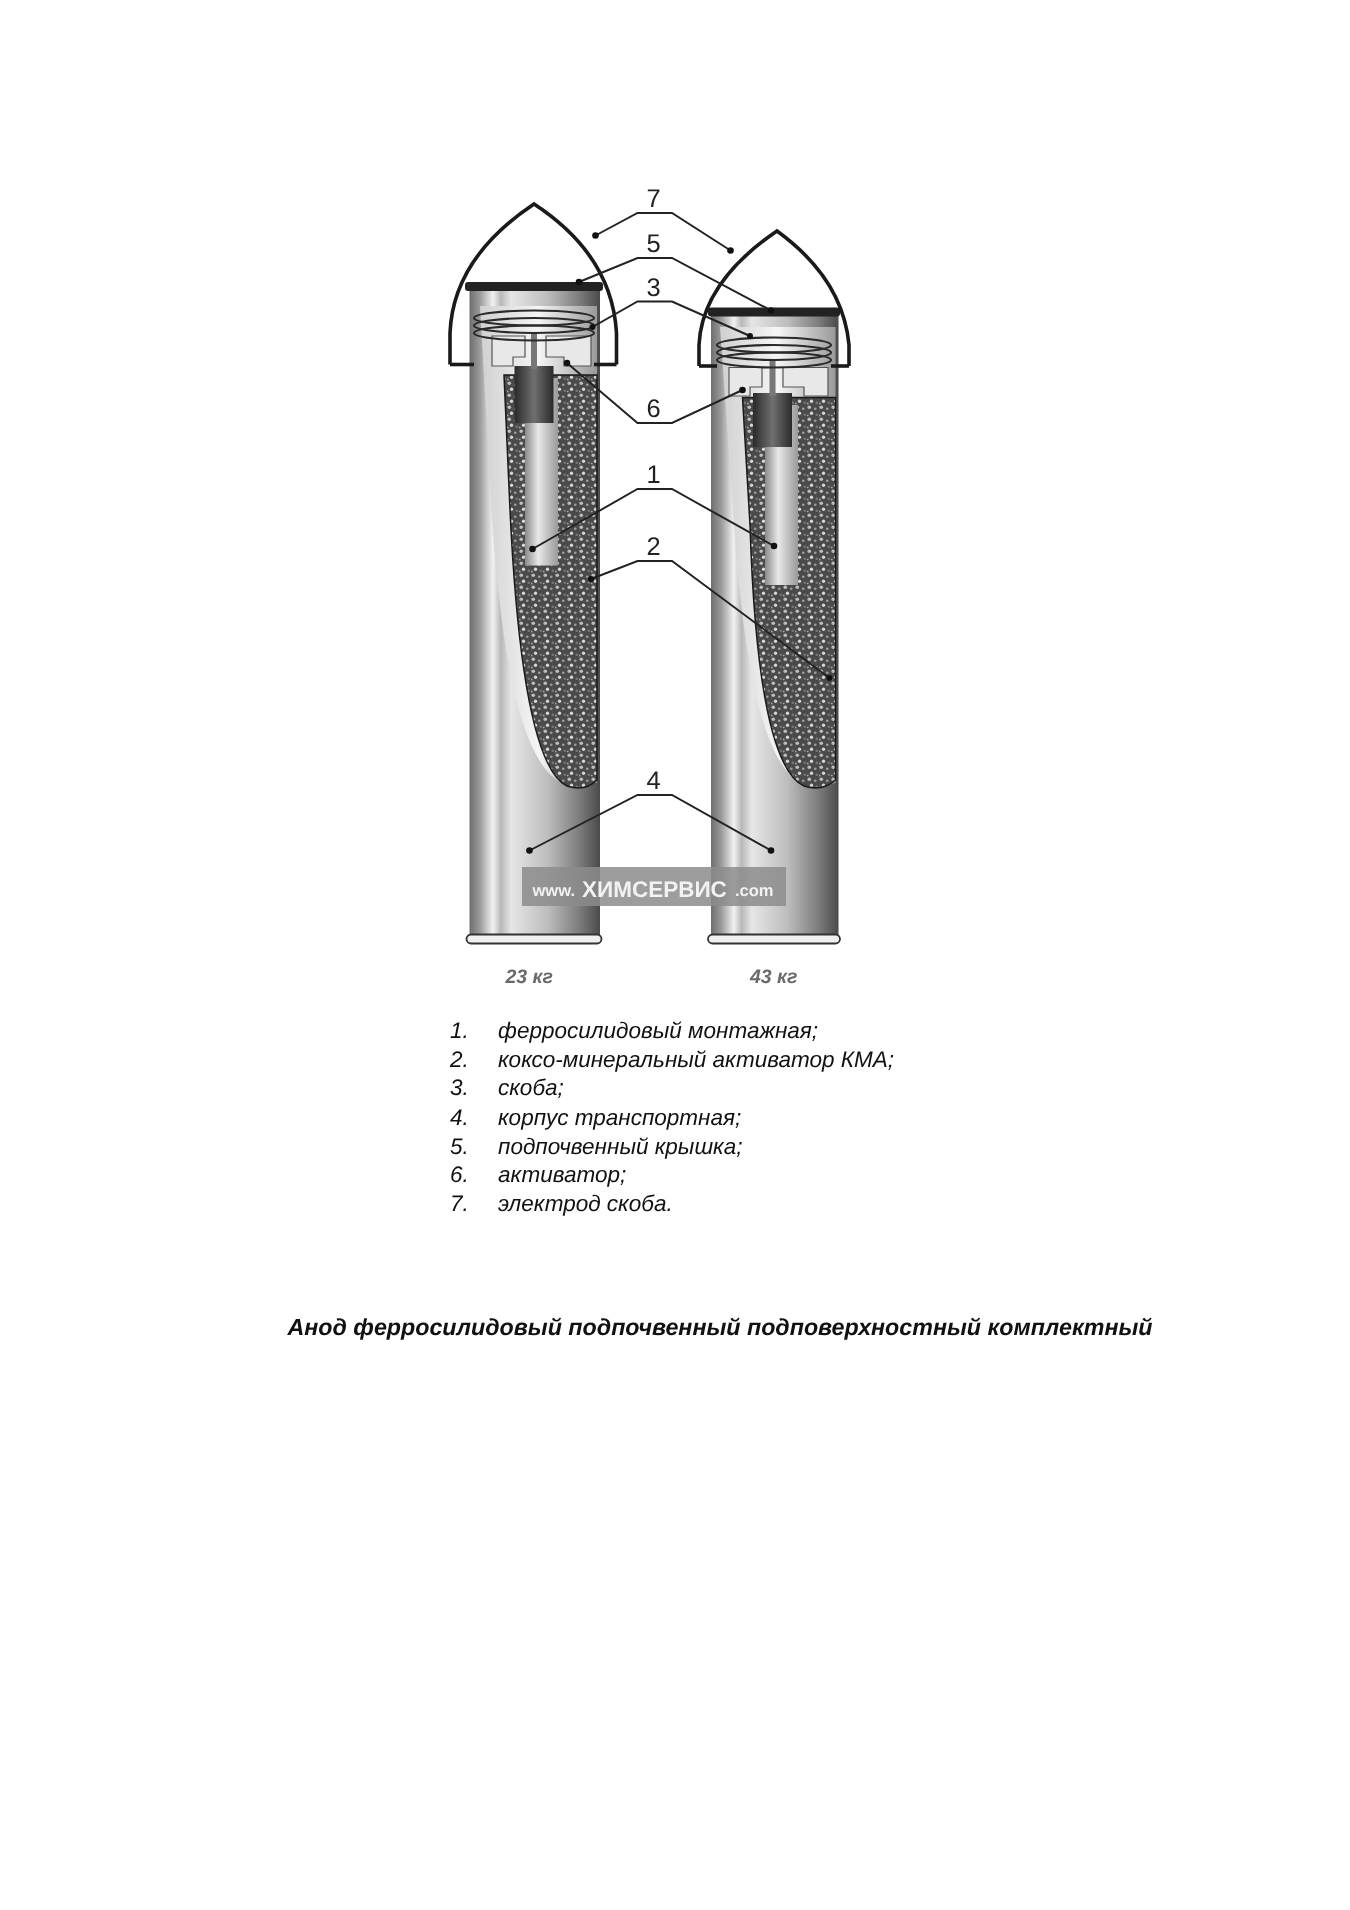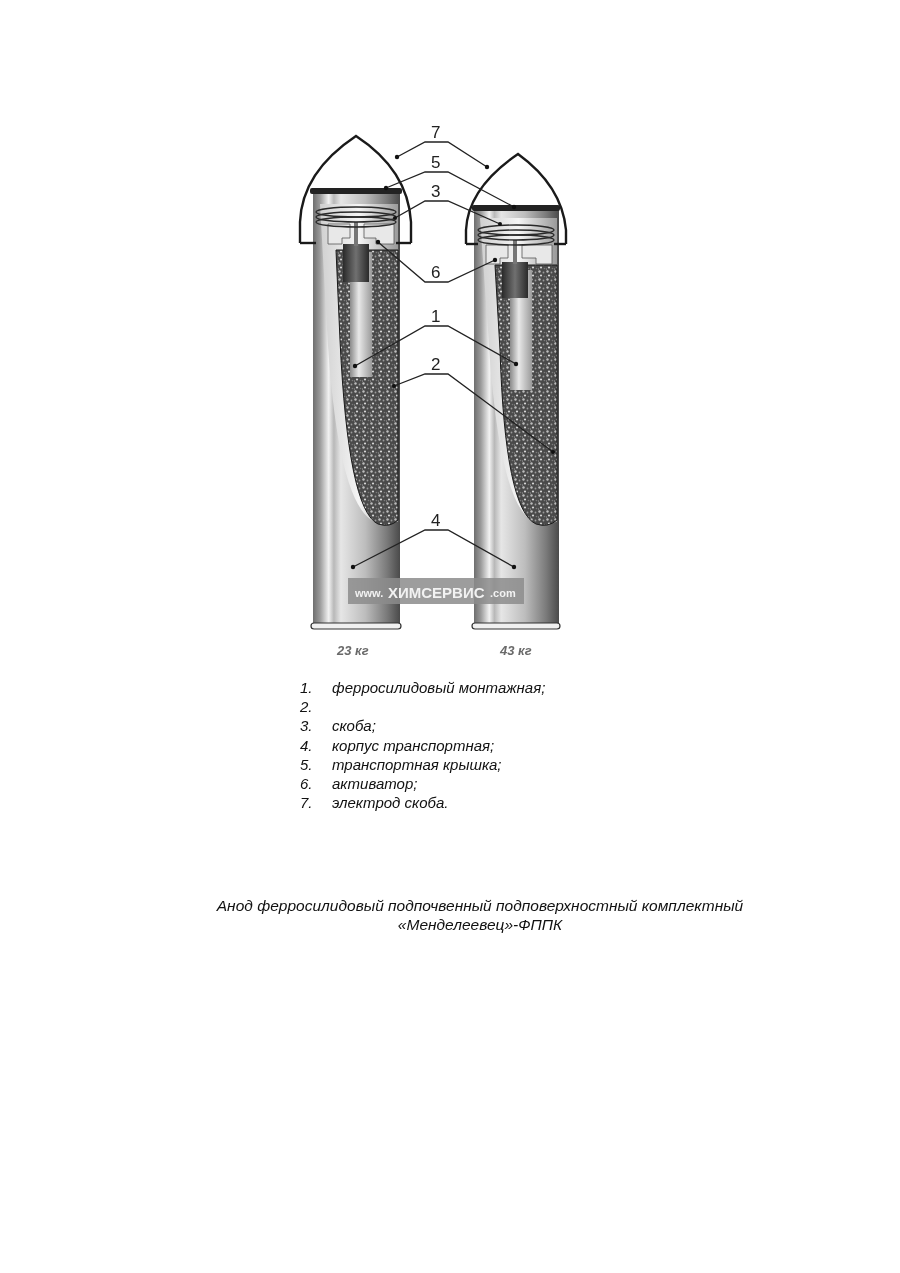--- a/index.html
+++ b/index.html
@@ -61,26 +61,27 @@
       display: flex;
       white-space: nowrap;
     }
     .legend .num {
       display: inline-block;
       width: 32px;
     }
     .caption {
       position: absolute;
       left: 150px;
-      top: 896px;
+      top: 876px;
       width: 660px;
       text-align: center;
       font-size: 15.5px;
       font-style: italic;
       line-height: 19px;
+      font-weight: bold;
     }
     .caption div { white-space: nowrap; }
   </style>
 </head>
 <body>
 
 <div class="figure">
   <svg viewBox="0 0 310 560" xmlns="http://www.w3.org/2000/svg">
     <defs>
       <linearGradient id="tubeGrad" x1="0" y1="0" x2="1" y2="0">
@@ -220,39 +221,39 @@
   </svg>
 </div>
 
 <ul class="legend">
   <li>
       <span class="num">1.</span>
       <span>ферросилидовый монтажная;</span>
     </li>
   <li>
       <span class="num">2.</span>
+      <span>коксо-минеральный активатор КМА;</span>
     </li>
   <li>
       <span class="num">3.</span>
       <span>скоба;</span>
     </li>
   <li>
       <span class="num">4.</span>
       <span>корпус транспортная;</span>
     </li>
   <li>
       <span class="num">5.</span>
-      <span>транспортная крышка;</span>
+      <span>подпочвенный крышка;</span>
     </li>
   <li>
       <span class="num">6.</span>
       <span>активатор;</span>
     </li>
   <li>
       <span class="num">7.</span>
       <span>электрод скоба.</span>
     </li>
 </ul>
 
 <div class="caption">
   <div>Анод ферросилидовый подпочвенный подповерхностный комплектный</div>
-  <div>«Менделеевец»-ФППК</div>
 </div>
 
 </body></html>

